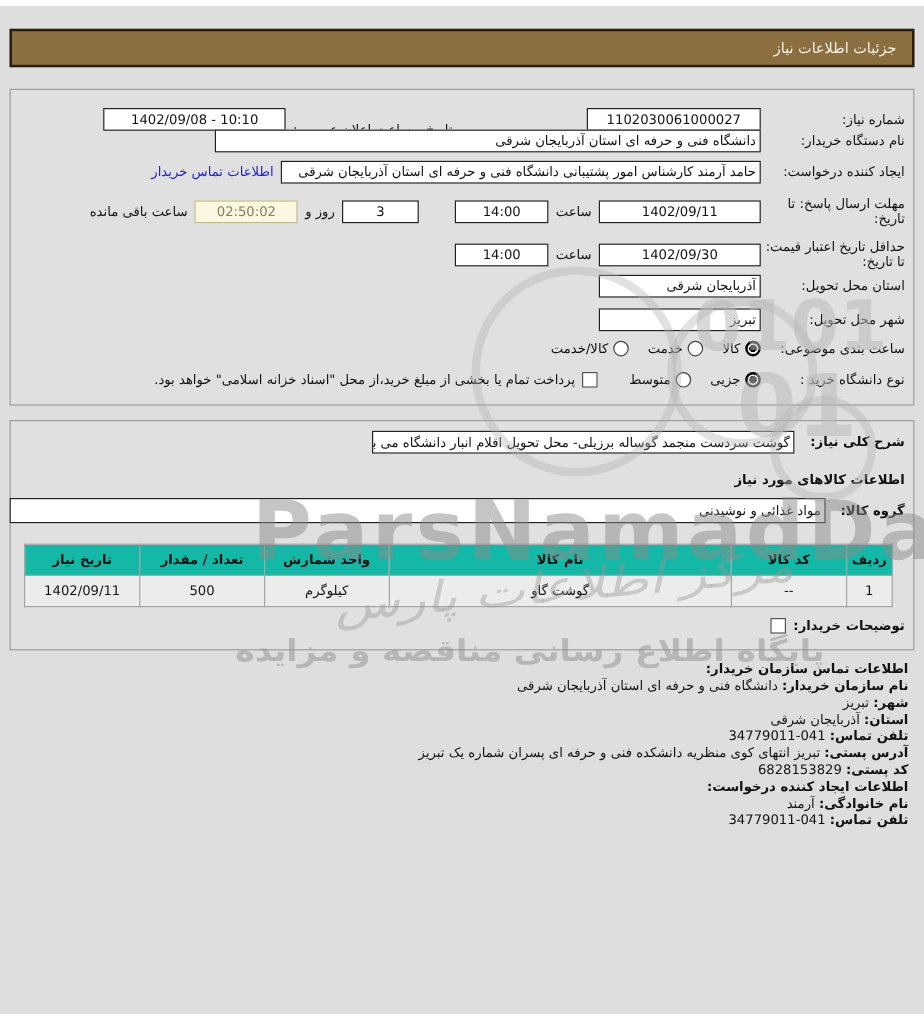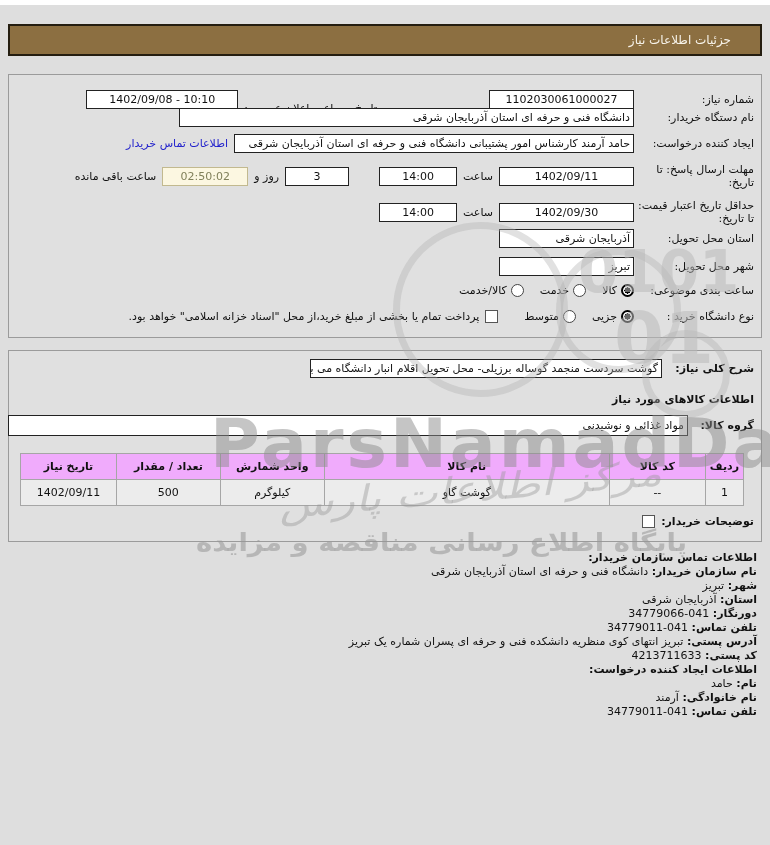--- a/index.html
+++ b/index.html
@@ -7,21 +7,21 @@
   .canvas{
     position:relative;width:770px;height:845px;margin:0;
     background:#dedede;overflow:hidden;
     font-family:"DejaVu Sans",sans-serif;font-size:11px;color:#111;
     direction:rtl;
   }
   .topstrip{position:absolute;top:0;left:0;right:0;height:5px;background:#ffffff;}
   .titlebar{
     position:absolute;top:24px;left:8px;right:8px;height:32px;
     background:#8c6f41;border:2px solid #241d10;color:#f7f3ea;
-    line-height:28px;padding-right:29px;font-size:12px;
+    line-height:28px;padding-right:13px;font-size:12px;
   }
   .panel{position:absolute;left:8px;right:8px;border:1px solid #9b9b9b;background:#e0e0e0;}
   .panel1{top:74px;height:264px;}
   .panel2{top:350px;height:192px;}
   .frow{position:absolute;left:6px;right:7px;display:flex;align-items:center;}
   .lbl{width:120px;flex:none;line-height:13px;}
   .inp{
     background:#fff;border:1px solid #222;height:19px;line-height:17px;
     flex:none;overflow:hidden;white-space:nowrap;padding:0 3px;
   }
@@ -42,21 +42,21 @@
   }
   .radio.sel{border:2px solid #000;background:radial-gradient(circle,#000 0 3px,#fff 3.2px);}
   .gap16{margin-right:16px;}
   .chk{width:13px;height:13px;border:1px solid #555;background:#fff;display:inline-block;flex:none;}
   .b{font-weight:bold;}
   .lbl3{flex:none;}
   table.goods{border-collapse:collapse;width:724px;}
   table.goods td,table.goods th{
     border:1px solid #a6a6a6;font-size:11px;height:26px;text-align:center;padding:0 4px;
   }
-  table.goods th{background:#f0abfc;font-weight:bold;}
+  table.goods th{background:#14b8a6;font-weight:bold;}
   table.goods td{background:#ececec;}
   .contact{position:absolute;top:551px;right:13px;left:10px;text-align:right;line-height:14px;}
   .contact div{white-space:nowrap;}
   
   .wm{position:absolute;inset:0;pointer-events:none;z-index:10;}
   .wm *{position:absolute;}
   .wm-circle{border:7px solid rgba(175,175,175,.38);border-radius:50%;}
   .wm-brand{left:210px;top:404px;font-size:68px;font-weight:bold;letter-spacing:3px;
             color:rgba(140,140,140,.5);direction:ltr;font-family:"DejaVu Sans",sans-serif;}
   .wm-digits{color:rgba(185,185,185,.55);font-weight:bold;direction:ltr;}
@@ -189,26 +189,24 @@
       <span class="b lbl3">توضیحات خریدار:</span>
       <span class="chk mr6"></span>
     </div>
   </div>
 
   <div class="contact">
     <div class="b">اطلاعات تماس سازمان خریدار:</div>
     <div><span class="b">نام سازمان خریدار:</span> <span>دانشگاه فنی و حرفه ای استان آذربایجان شرقی</span></div>
     <div><span class="b">شهر:</span> <span>تبریز</span></div>
     <div><span class="b">استان:</span> <span>آذربایجان شرقی</span></div>
-    <div><span class="b">دورنگار:</span> <span class="ltr">34779066-041</span></div>
     <div><span class="b">تلفن تماس:</span> <span class="ltr">34779011-041</span></div>
     <div><span class="b">آدرس پستی:</span> <span>تبریز انتهای کوی منظریه دانشکده فنی و حرفه ای پسران شماره یک تبریز</span></div>
-    <div><span class="b">کد پستی:</span> <span class="ltr">4213711633</span></div>
+    <div><span class="b">کد پستی:</span> <span class="ltr">6828153829</span></div>
     <div class="b">اطلاعات ایجاد کننده درخواست:</div>
-    <div><span class="b">نام:</span> <span>حامد</span></div>
     <div><span class="b">نام خانوادگی:</span> <span>آرمند</span></div>
     <div><span class="b">تلفن تماس:</span> <span class="ltr">34779011-041</span></div>
   </div>
 
   <div class="wm">
     <span class="wm-circle" style="left:393px;top:222px;width:175px;height:175px;"></span>
     <span class="wm-circle" style="left:556px;top:248px;width:125px;height:125px;"></span>
     <span class="wm-circle" style="left:642px;top:330px;width:88px;height:88px;"></span>
     <span class="wm-digits" style="left:578px;top:238px;font-size:58px;">0101</span>
     <span class="wm-digits" style="left:614px;top:296px;font-size:72px;">01</span>

